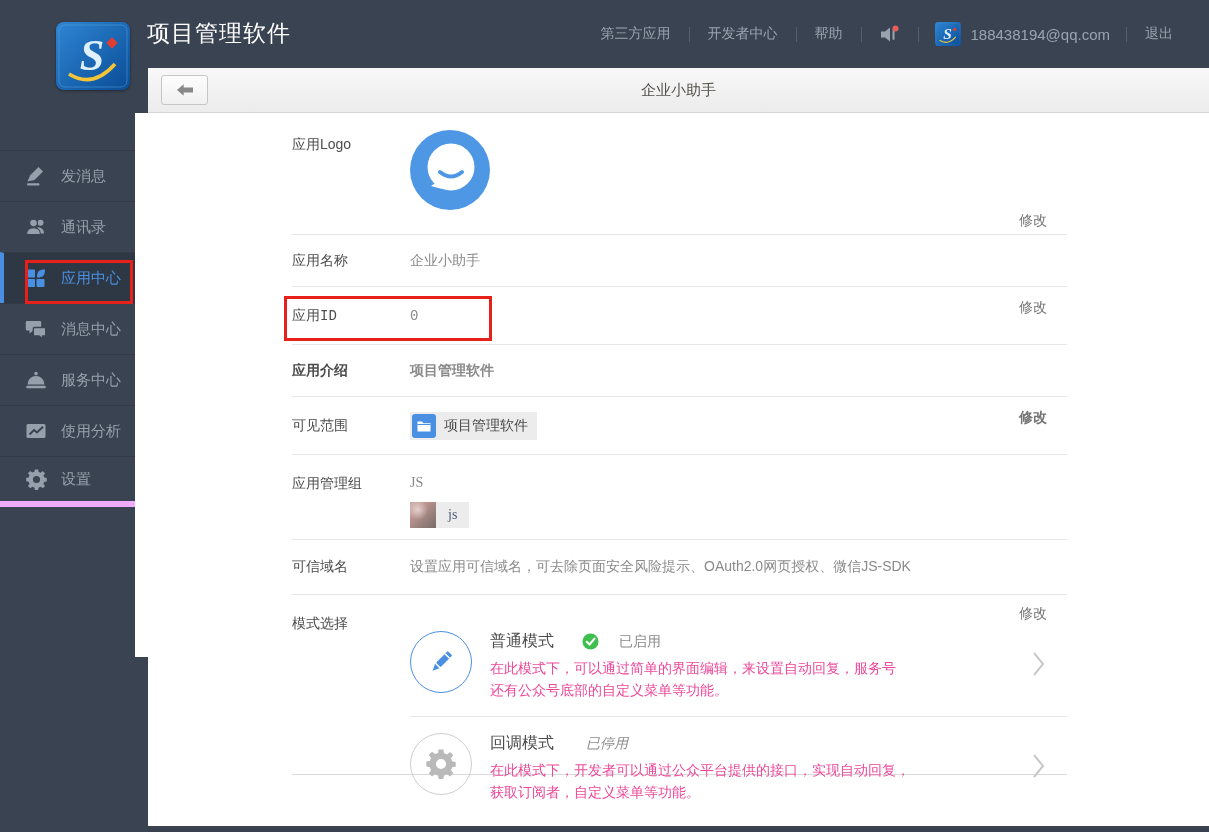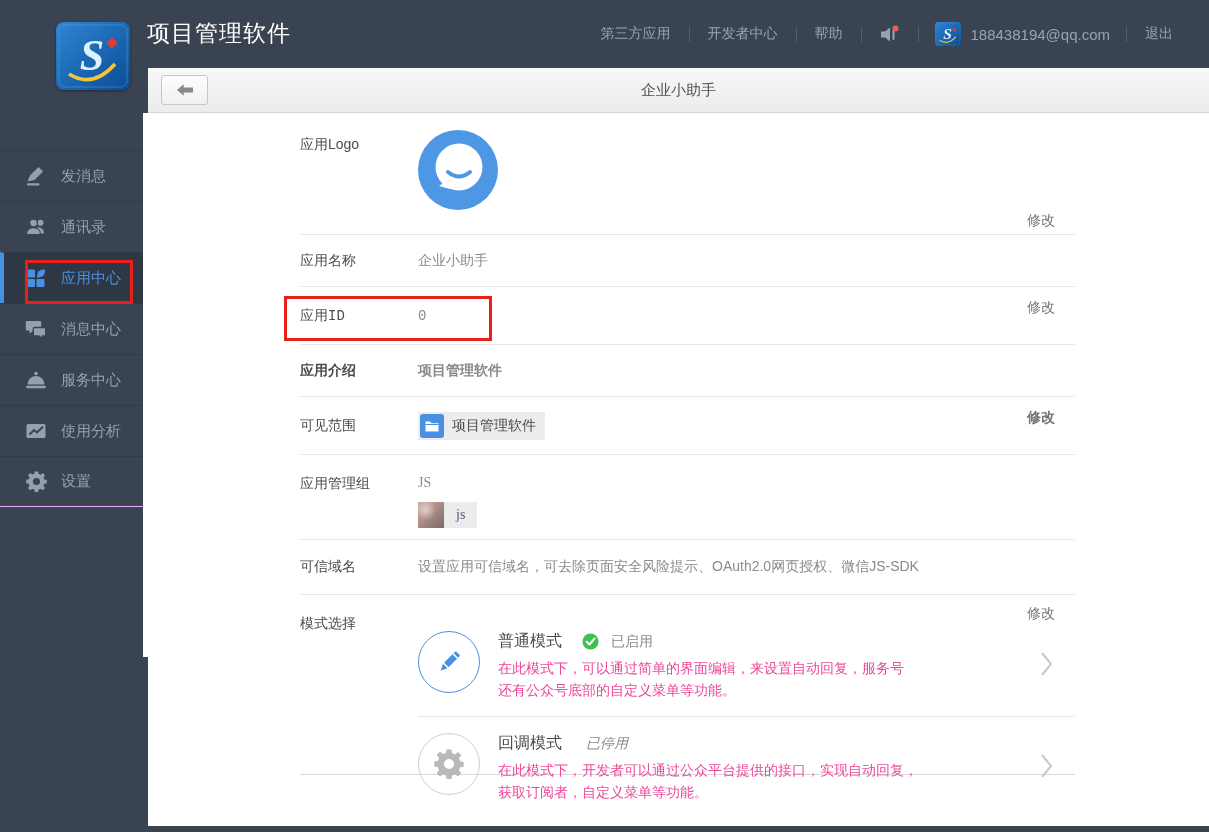--- a/index.html
+++ b/index.html
@@ -18,34 +18,34 @@
   .account { display:flex; align-items:center; gap:10px; padding:0 16px; }
   .account .email { color:#9aa4b1; font-size:15px; }
   .mini-avatar { width:26px; height:26px; border-radius:4px; overflow:hidden; }
   .speaker-wrap { padding:0 16px; display:flex; align-items:center; cursor:pointer; }
 
   
   .sidebar { position:absolute; left:0; top:68px; width:148px; height:764px; background:#3a4351; }
   .menu { margin-top:82px; }
   .menu-item { height:51px; display:flex; align-items:center; padding-left:25px; color:#96a0ac; font-size:15px;
     border-top:1px solid #333b47; cursor:pointer; }
-  .menu-item:last-child { border-bottom:1px solid #f0abfc; }
+  .menu-item:last-child { border-bottom:6px solid #f0abfc; }
   .menu-item .mi-icon { width:22px; height:22px; display:inline-flex; align-items:center; justify-content:center; }
   .menu-item .mi-label { margin-left:14px; }
   .menu-item.active { background:#2e3744; color:#4a90e2; border-left:4px solid #4a90e2; padding-left:21px; }
 
   
   .secondary-header { position:absolute; left:148px; top:68px; width:1061px; height:45px;
     background:linear-gradient(#f8f8f8,#ececec); border-bottom:1px solid #d6d6d6; }
   .back-btn { position:absolute; left:13px; top:7px; width:47px; height:30px; border:1px solid #c6c6c6; border-radius:3px;
     background:linear-gradient(#fdfdfd,#f0f0f0); display:flex; align-items:center; justify-content:center; cursor:pointer; }
   .page-title { text-align:center; line-height:44px; color:#53504b; font-size:15px; }
 
   
-  .content { position:absolute; left:143px; top:113px; width:1061px; height:544px; background:#fff; }
+  .content { position:absolute; left:135px; top:113px; width:1061px; height:544px; background:#fff; }
   .rows { position:absolute; left:157px; right:129px; top:0; }
   .row { position:relative; display:flex; align-items:center; border-bottom:1px solid #e7e7e7; }
   .label { width:118px; flex-shrink:0; color:#4c4c4c; font-size:14px; }
   .value { color:#8a8a8a; font-size:14px; }
   .modify { position:absolute; right:20px; top:50%; transform:translateY(-50%); color:#737373; font-size:14px; cursor:pointer;margin-top:47px; }
 
   .row-logo { height:122px; align-items:flex-start; padding-top:17px; }
   .row-logo .label { margin-top:6px; }
   .row-name { height:52px; }
   .row-id { height:58px;font-family:Liberation Mono, monospace; }
@@ -65,21 +65,21 @@
       radial-gradient(circle at 30% 30%, rgba(255,255,255,.55), rgba(255,255,255,0) 40%),
       linear-gradient(135deg,#cbaaa4 0%,#bb938e 35%,#97807b 65%,#7b6a68 100%); }
   .member-chip .member-name { background:#ececec; height:26px; line-height:26px; padding:0 12px; font-size:14px; color:#4f5b75; }
 
   .mode-cards { flex:1; display:flex; flex-direction:column; }
   .mode-card { display:flex; gap:18px; padding:16px 0 15px; position:relative; cursor:pointer; }
   .mode-card + .mode-card { border-top:1px solid #e7e7e7; }
   .mode-circle { width:62px; height:62px; border-radius:50%; flex-shrink:0; display:flex; align-items:center; justify-content:center; }
   .mode-circle.blue { border:1px solid #4a90e2; }
   .mode-circle.gray { border:1px solid #cfcfcf; }
-  .mode-text .title-line { display:flex; align-items:center; gap:12px; margin-bottom:5px; }
+  .mode-text .title-line { display:flex; align-items:center; gap:20px; margin-bottom:5px; }
   .mode-title { color:#4c4c4c; font-size:16px; }
   .mode-status { color:#8a8a8a; font-size:14px; }
   .mode-status.off { margin-left:12px;font-style:italic; }
   .mode-desc { color:#ec4899; font-size:14px; line-height:22px; }
   .badge-check { width:17px; height:17px; margin-left:8px; flex-shrink:0; }
   .chevron { position:absolute; right:22px; top:50%; transform:translateY(-50%); }
 
   
   .red-box { position:absolute; border:3px solid #e8201a; z-index:30; pointer-events:none; }
   #red-box-sidebar { left:25px; top:260px; width:108px; height:44px; }

